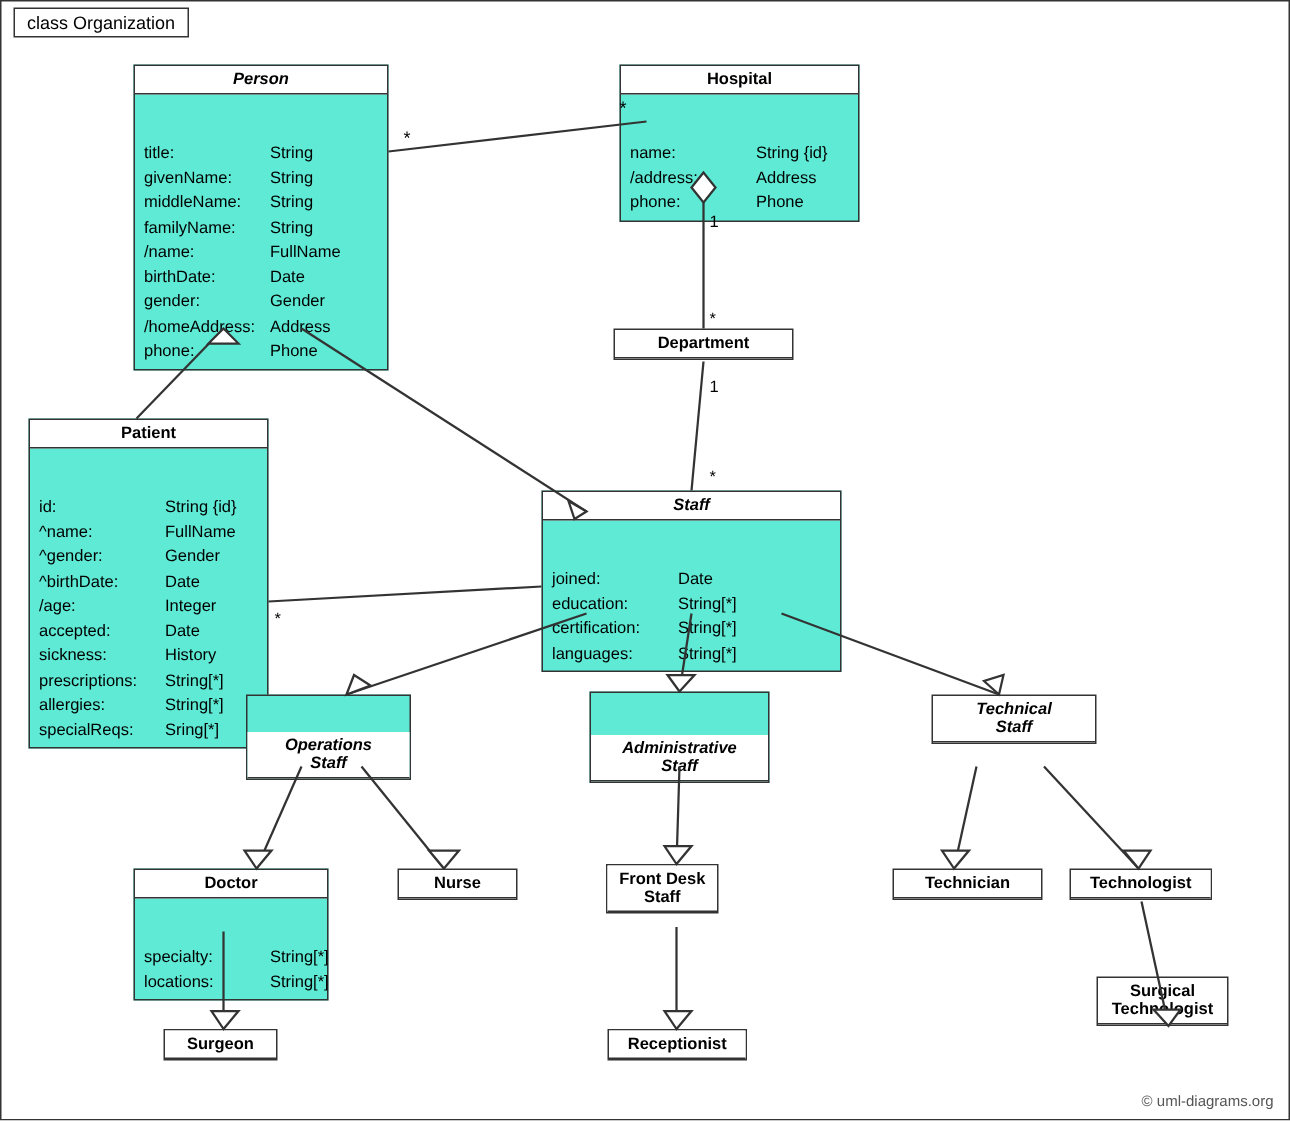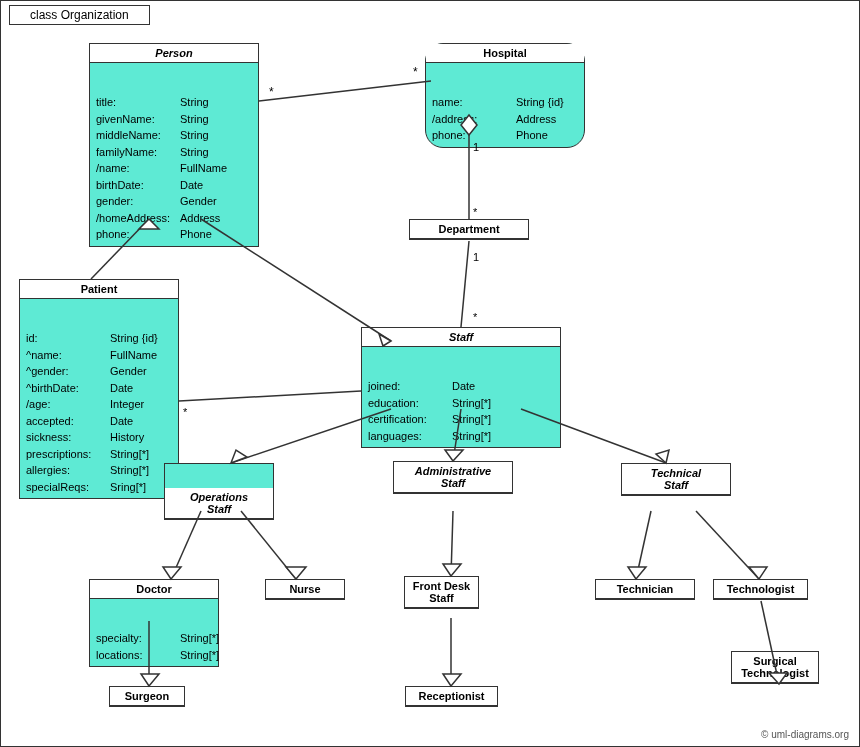--- a/index.html
+++ b/index.html
@@ -16,21 +16,21 @@
       position: relative;
       width: 860px;
       height: 747px;
       border: 1.5px solid #333;
     }
     .diagram-title {
       position: absolute;
       top: 4px;
       left: 8px;
       border: 1.5px solid #333;
-      padding: 2px 20px;
+      padding: 2px 8px;
       font-size: 12px;
       background: #fff;
     }
     .uml-class {
       position: absolute;
       border: 1.5px solid #333;
       background: #5eead4;
       text-align: center;
     }
     .uml-class .class-name {
@@ -115,21 +115,21 @@
           <span class="attr-name">/homeAddress:</span>
           <span class="attr-type">Address</span>
         </div>
       <div class="attr-row">
           <span class="attr-name">phone:</span>
           <span class="attr-type">Phone</span>
         </div>
     </div>
   </div>
 
-  <div class="uml-class" style="left:424px; top:42px; width:160px;border-radius:18px;">
+  <div class="uml-class" style="left:412px; top:42px; width:160px;">
     <div class="class-name normal">Hospital</div>
     <div class="class-attrs">
       <div class="attr-row">
           <span class="attr-name">name:</span>
           <span class="attr-type">String {id}</span>
         </div>
       <div class="attr-row">
           <span class="attr-name">/address:</span>
           <span class="attr-type">Address</span>
         </div>
@@ -211,21 +211,21 @@
         </div>
     </div>
   </div>
 
   <div class="uml-class" style="left:163px; top:462px; width:110px; text-align:center;">
     <div class="class-name" style="white-space:pre-line;margin-top:24px;">Operations
 Staff</div>
   </div>
 
   <div class="uml-class" style="left:392px; top:460px; width:120px; text-align:center;">
-    <div class="class-name" style="white-space:pre-line;">Administrative
+    <div class="class-name" style="white-space:pre-line;margin-top:28px;">Administrative
 Staff</div>
   </div>
 
   <div class="uml-class" style="left:620px; top:462px; width:110px; text-align:center;">
     <div class="class-name" style="white-space:pre-line;">Technical
 Staff</div>
   </div>
 
   <div class="uml-class" style="left:88px; top:578px; width:130px;">
     <div class="class-name normal">Doctor</div>

